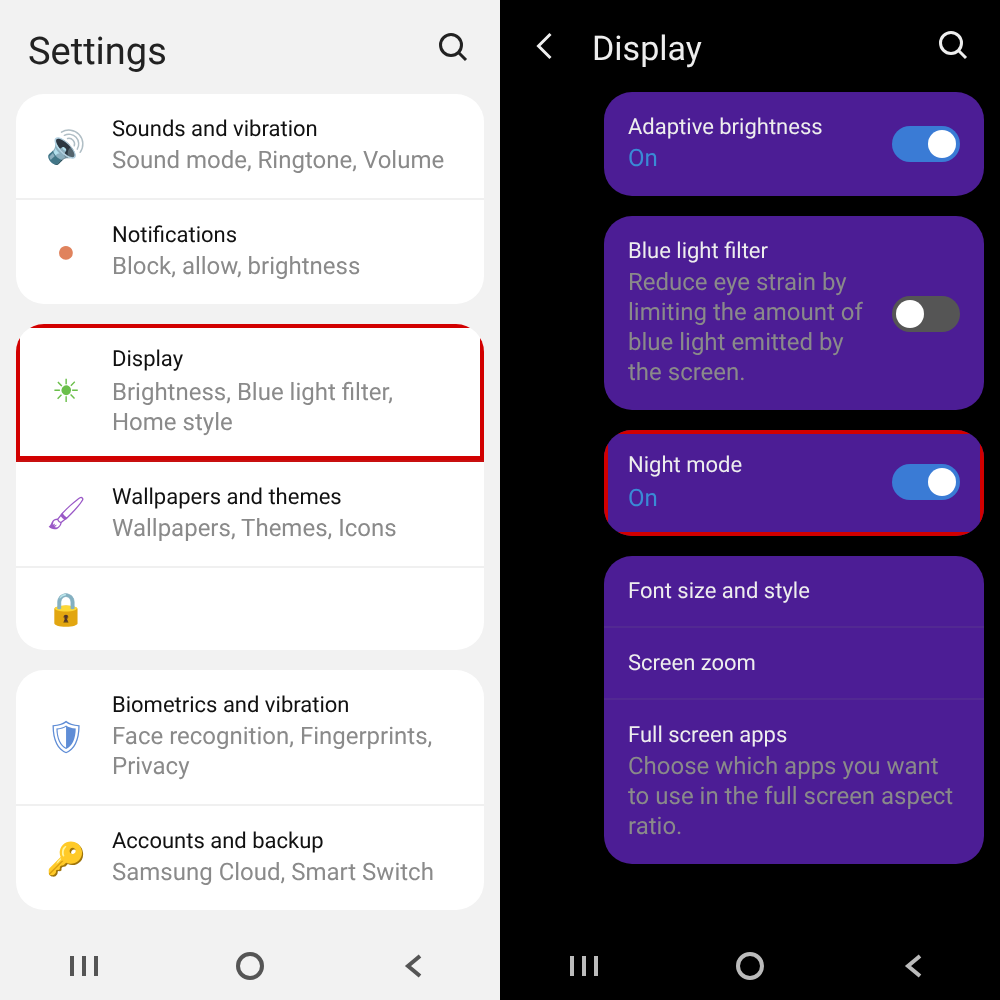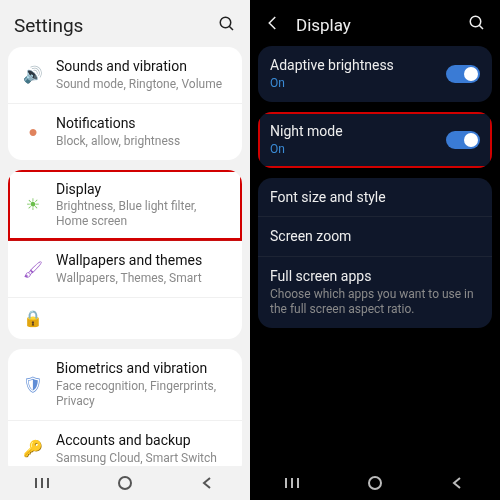--- a/index.html
+++ b/index.html
@@ -15,27 +15,27 @@
 .header .spacer { flex: 1; }
 .header .back { margin-right: 14px; }
 .icon-svg { width: 18px; height: 18px; }
 .dark .icon-svg { stroke: #eee; }
 .light .icon-svg { stroke: #222; }
 
 
 .list { flex: 1; overflow: hidden; padding: 0 8px; }
 .group { border-radius: 14px; margin-bottom: 10px; overflow: hidden; }
 .light .group { background: #fff; }
-.dark  .group { background: #0f172a; }
+.dark  .group { background: #4c1d95; margin-left: 44px; }
 
 .row { display: flex; align-items: center; padding: 11px 12px; position: relative; }
 .row + .row { border-top: 1px solid rgba(128,128,128,0.12); }
 .row .icon { width: 26px; min-width: 26px; margin-right: 10px; display: flex; align-items: center; justify-content: center; font-size: 16px; }
 .row .text { flex: 1; min-width: 0; }
-.row .label { font-size: 14px; line-height: 1.2; }
+.row .label { font-size: 11px; line-height: 1.2; }
 .light .row .label { color: #111; }
 .dark  .row .label  { color: #eee; }
 .row .sub { font-size: 12px; line-height: 1.25; margin-top: 2px; color: #8a8a8a; }
 .dark .row .sub.accent { color: #3a8bd6; }
 
 
 .highlight { outline: 3px solid #d20000; outline-offset: -2px; }
 
 
 .toggle { width: 34px; height: 18px; border-radius: 10px; position: relative; margin-left: 8px; }
@@ -89,28 +89,28 @@
             <div class="label">Notifications</div>
             <div class="sub">Block, allow, brightness</div>
           </div>
         </div>
       </div>
       <div class="group">
         <div class="row highlight">
           <span class="icon c-green">☀</span>
           <div class="text">
             <div class="label">Display</div>
-            <div class="sub">Brightness, Blue light filter, Home screen</div>
+            <div class="sub">Brightness, Blue light filter, Home style</div>
           </div>
         </div>
         <div class="row">
           <span class="icon c-purple">🖌</span>
           <div class="text">
             <div class="label">Wallpapers and themes</div>
-            <div class="sub">Wallpapers, Themes, Smart</div>
+            <div class="sub">Wallpapers, Themes, Icons</div>
           </div>
         </div>
         <div class="row">
           <span class="icon c-blue">🔒</span>
         </div>
       </div>
       <div class="group">
         <div class="row">
           <span class="icon c-shield">🛡</span>
           <div class="text">
@@ -170,20 +170,31 @@
           <div class="text">
             <div class="label">Adaptive brightness</div>
             <div class="sub accent">On</div>
           </div>
           <div class="toggle on">
             <div class="knob"></div>
           </div>
         </div>
       </div>
       <div class="group">
+        <div class="row">
+          <div class="text">
+            <div class="label">Blue light filter</div>
+            <div class="sub">Reduce eye strain by limiting the amount of blue light emitted by the screen.</div>
+          </div>
+          <div class="toggle off">
+            <div class="knob"></div>
+          </div>
+        </div>
+      </div>
+      <div class="group">
         <div class="row highlight">
           <div class="text">
             <div class="label">Night mode</div>
             <div class="sub accent">On</div>
           </div>
           <div class="toggle on">
             <div class="knob"></div>
           </div>
         </div>
       </div>

